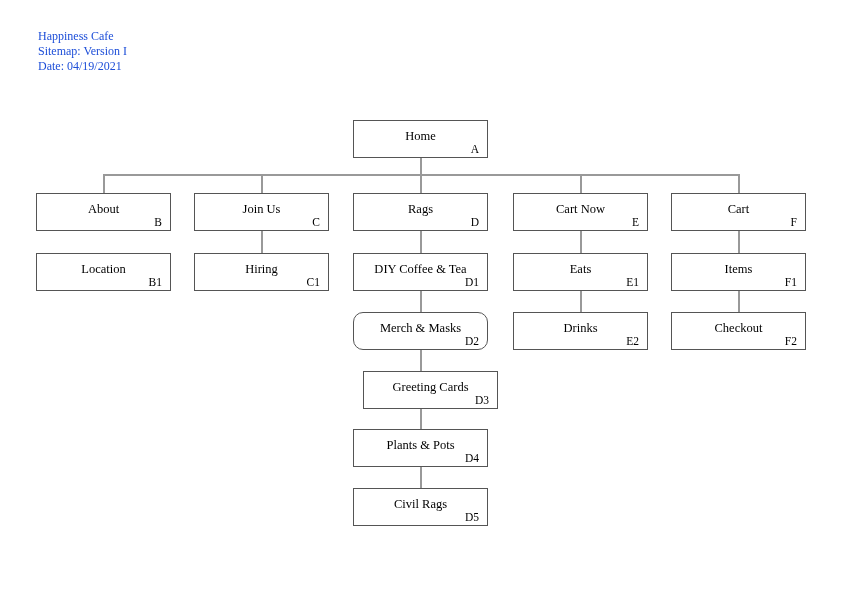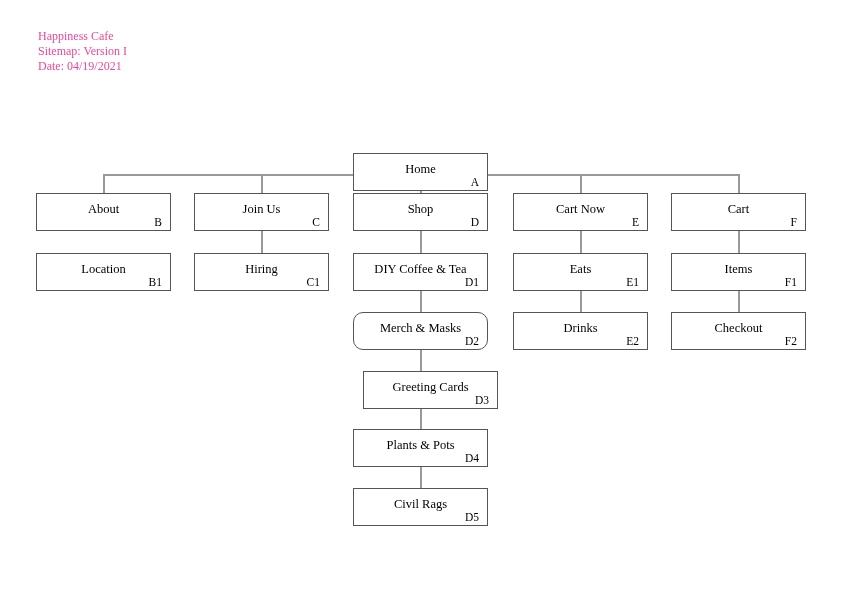--- a/index.html
+++ b/index.html
@@ -16,21 +16,21 @@
     overflow: hidden;
     --line-color: #999999;
     --border-color: #555555;
   }
   .header {
     position: absolute;
     left: 38px;
     top: 29px;
     font-size: 12px;
     line-height: 15px;
-    color: #ec4899;
+    color: #1d4ed8;
     white-space: nowrap;
   }
   .box {
     position: absolute;
     width: 135px;
     height: 38px;
     background: #ffffff;
     border: 1px solid var(--border-color);
     box-sizing: border-box;
     z-index: 2;
@@ -45,21 +45,21 @@
     color: #000000;
     white-space: nowrap;
   }
   .box .code {
     position: absolute;
     right: 8px;
     bottom: 2px;
     font-size: 11.5px;
     color: #000000;
   }
-  .home-box { left: 353px; top: 120px; margin-top: 33px; }
+  .home-box { left: 353px; top: 120px; }
   .conn {
     position: absolute;
     background: var(--line-color);
     z-index: 1;
   }
 </style>
 </head>
 <body>
 
 <div class="canvas" style="--line-color: #999999; --border-color: #555555;">
@@ -93,21 +93,21 @@
       <div class="box" style="left: 194px; top: 193px;">
         <span class="lbl">Join Us</span>
         <span class="code">C</span>
       </div>
       <div class="conn" style="left: 260.5px; top: 231px; width: 2px; height: 22px;"></div>
       <div class="box" style="left: 194px; top: 253px;">
         <span class="lbl">Hiring</span>
         <span class="code">C1</span>
       </div>
       <div class="box" style="left: 353px; top: 193px;">
-        <span class="lbl">Shop</span>
+        <span class="lbl">Rags</span>
         <span class="code">D</span>
       </div>
       <div class="conn" style="left: 419.5px; top: 231px; width: 2px; height: 22px;"></div>
       <div class="box" style="left: 353px; top: 253px;">
         <span class="lbl">DIY Coffee &amp; Tea</span>
         <span class="code">D1</span>
       </div>
       <div class="conn" style="left: 419.5px; top: 291px; width: 2px; height: 21px;"></div>
       <div class="box" style="left: 353px; top: 312px; border-radius: 10px;">
         <span class="lbl">Merch &amp; Masks</span>

